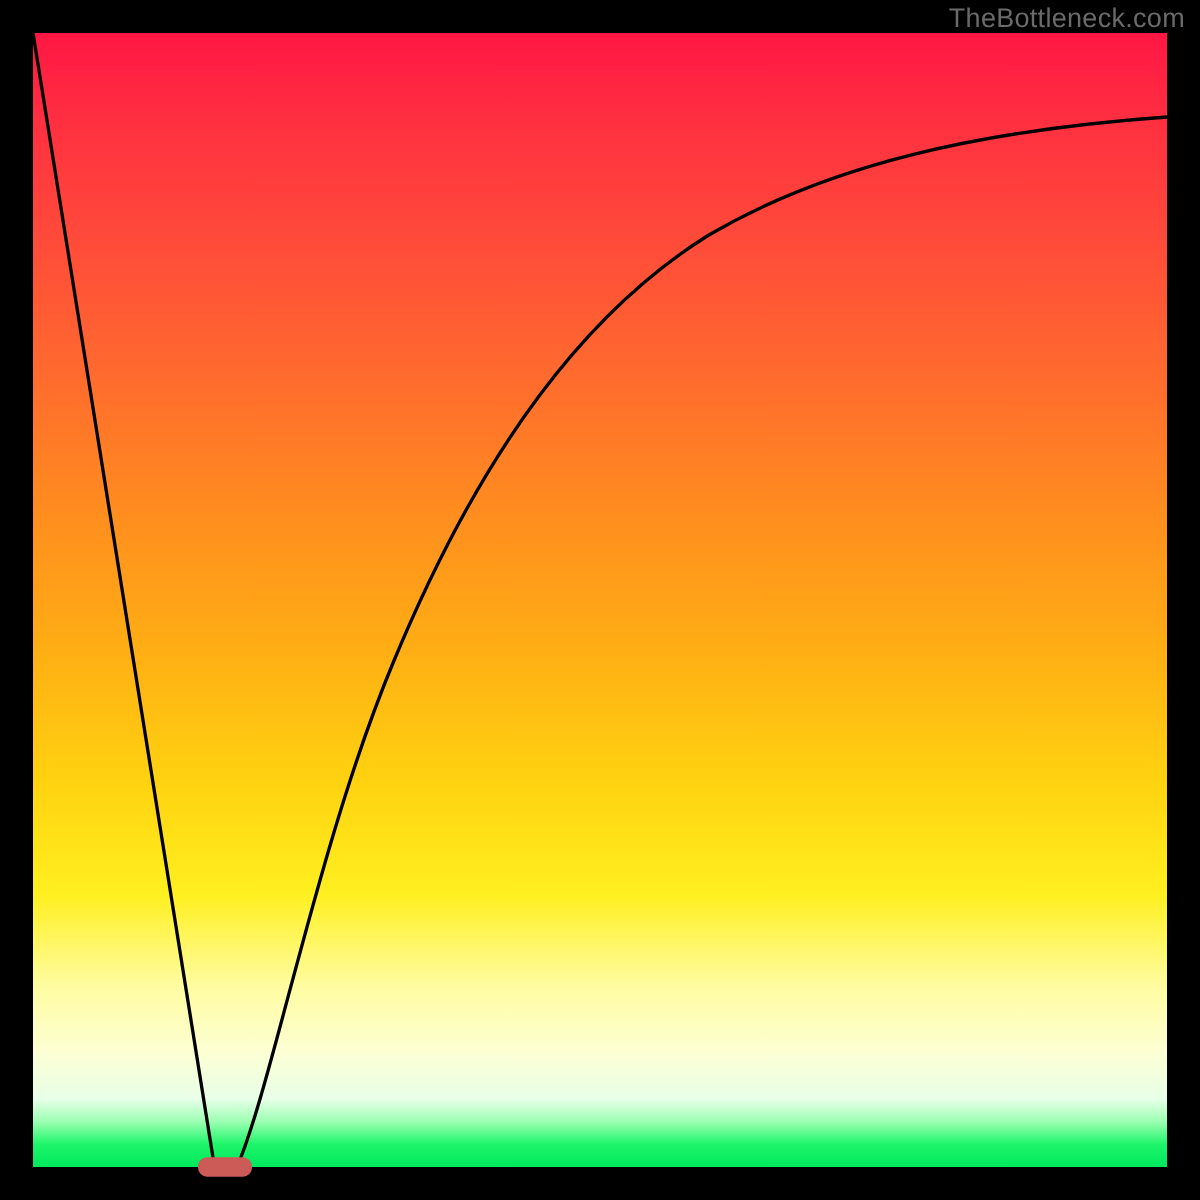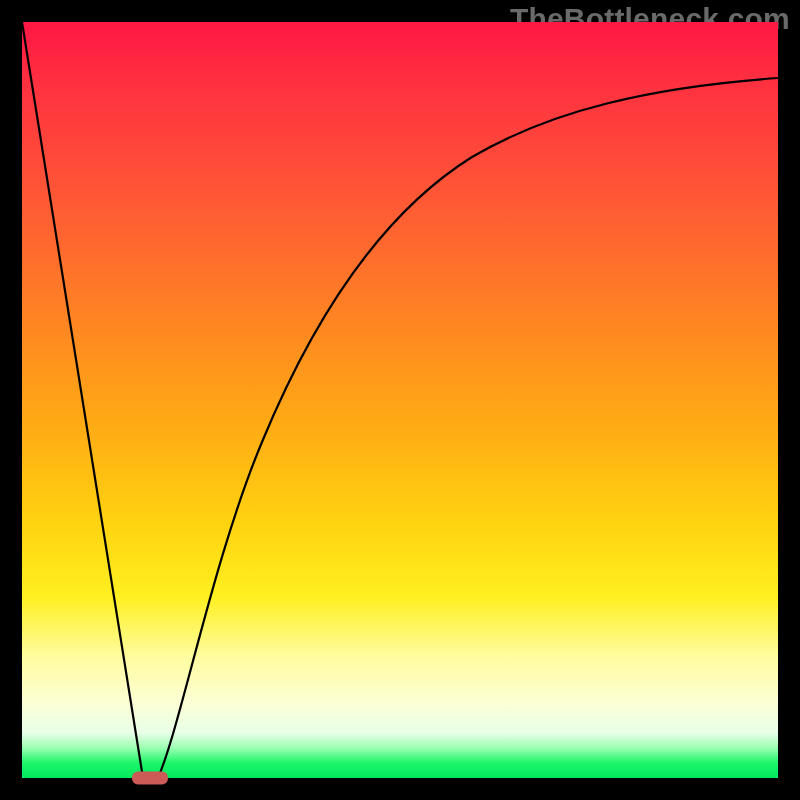--- a/index.html
+++ b/index.html
@@ -40,22 +40,22 @@
       #9cffb2 96%,
       #1ef56a 98%,
       #00e85c 100%
     );
   }
   .watermark {
     position: absolute;
     top: 2px;
     right: 10px;
     color: #6a6a6a;
-    font-size: 30px;
-    font-weight: 700;
+    font-size: 18px;
+    font-weight: 400;
     letter-spacing: 0.2px;
     user-select: none;
   }
   svg.curve {
     position: absolute;
     left: 0;
     top: 0;
   }
   .marker {
     position: absolute;

